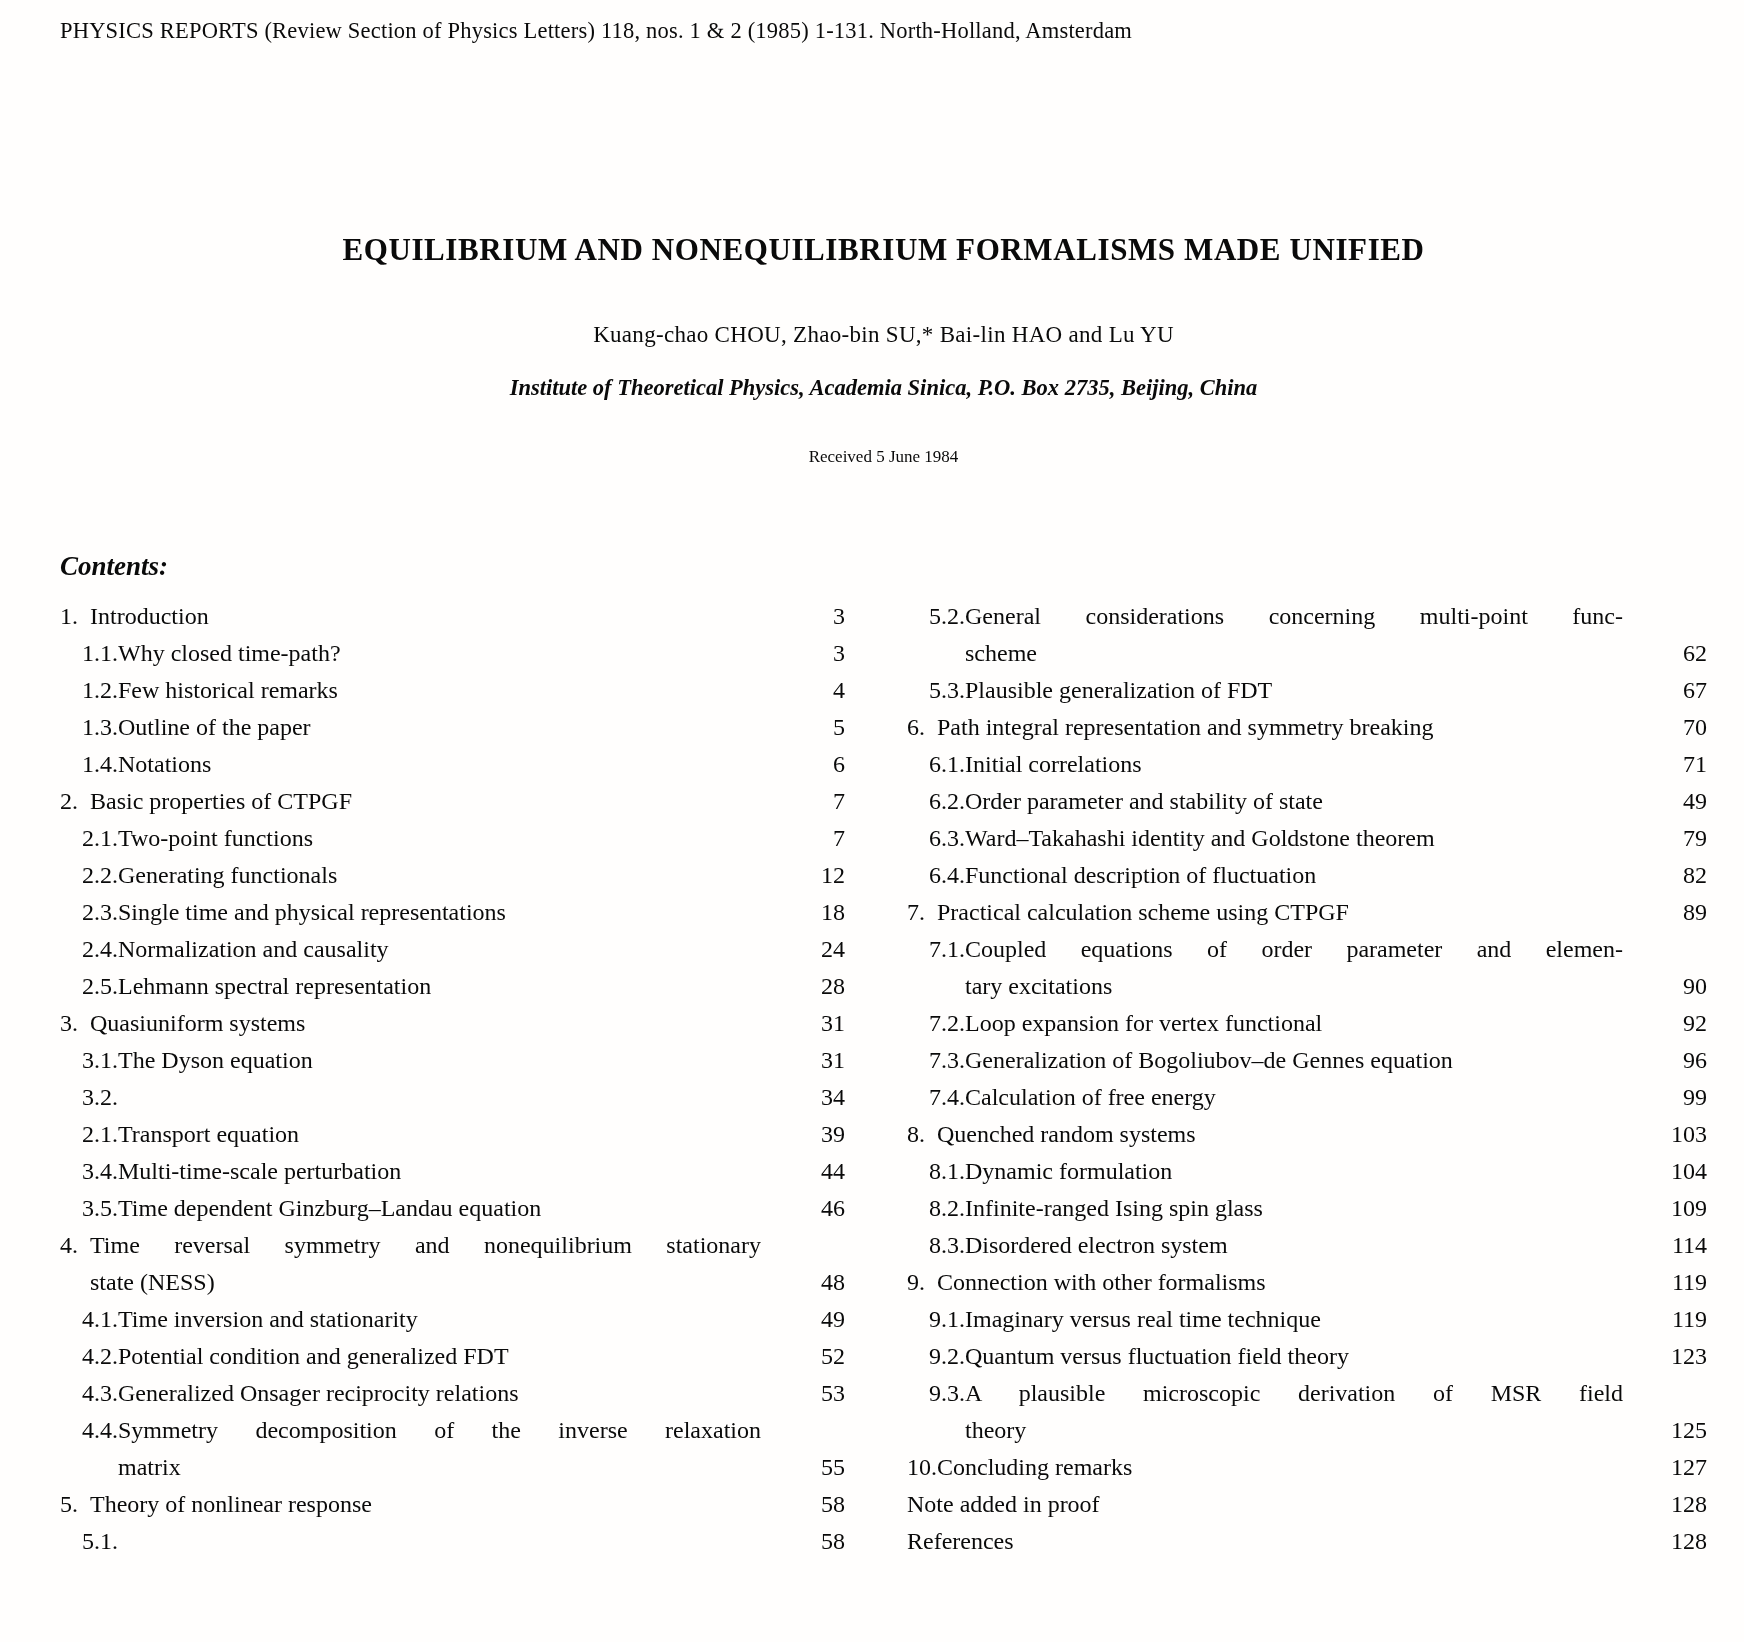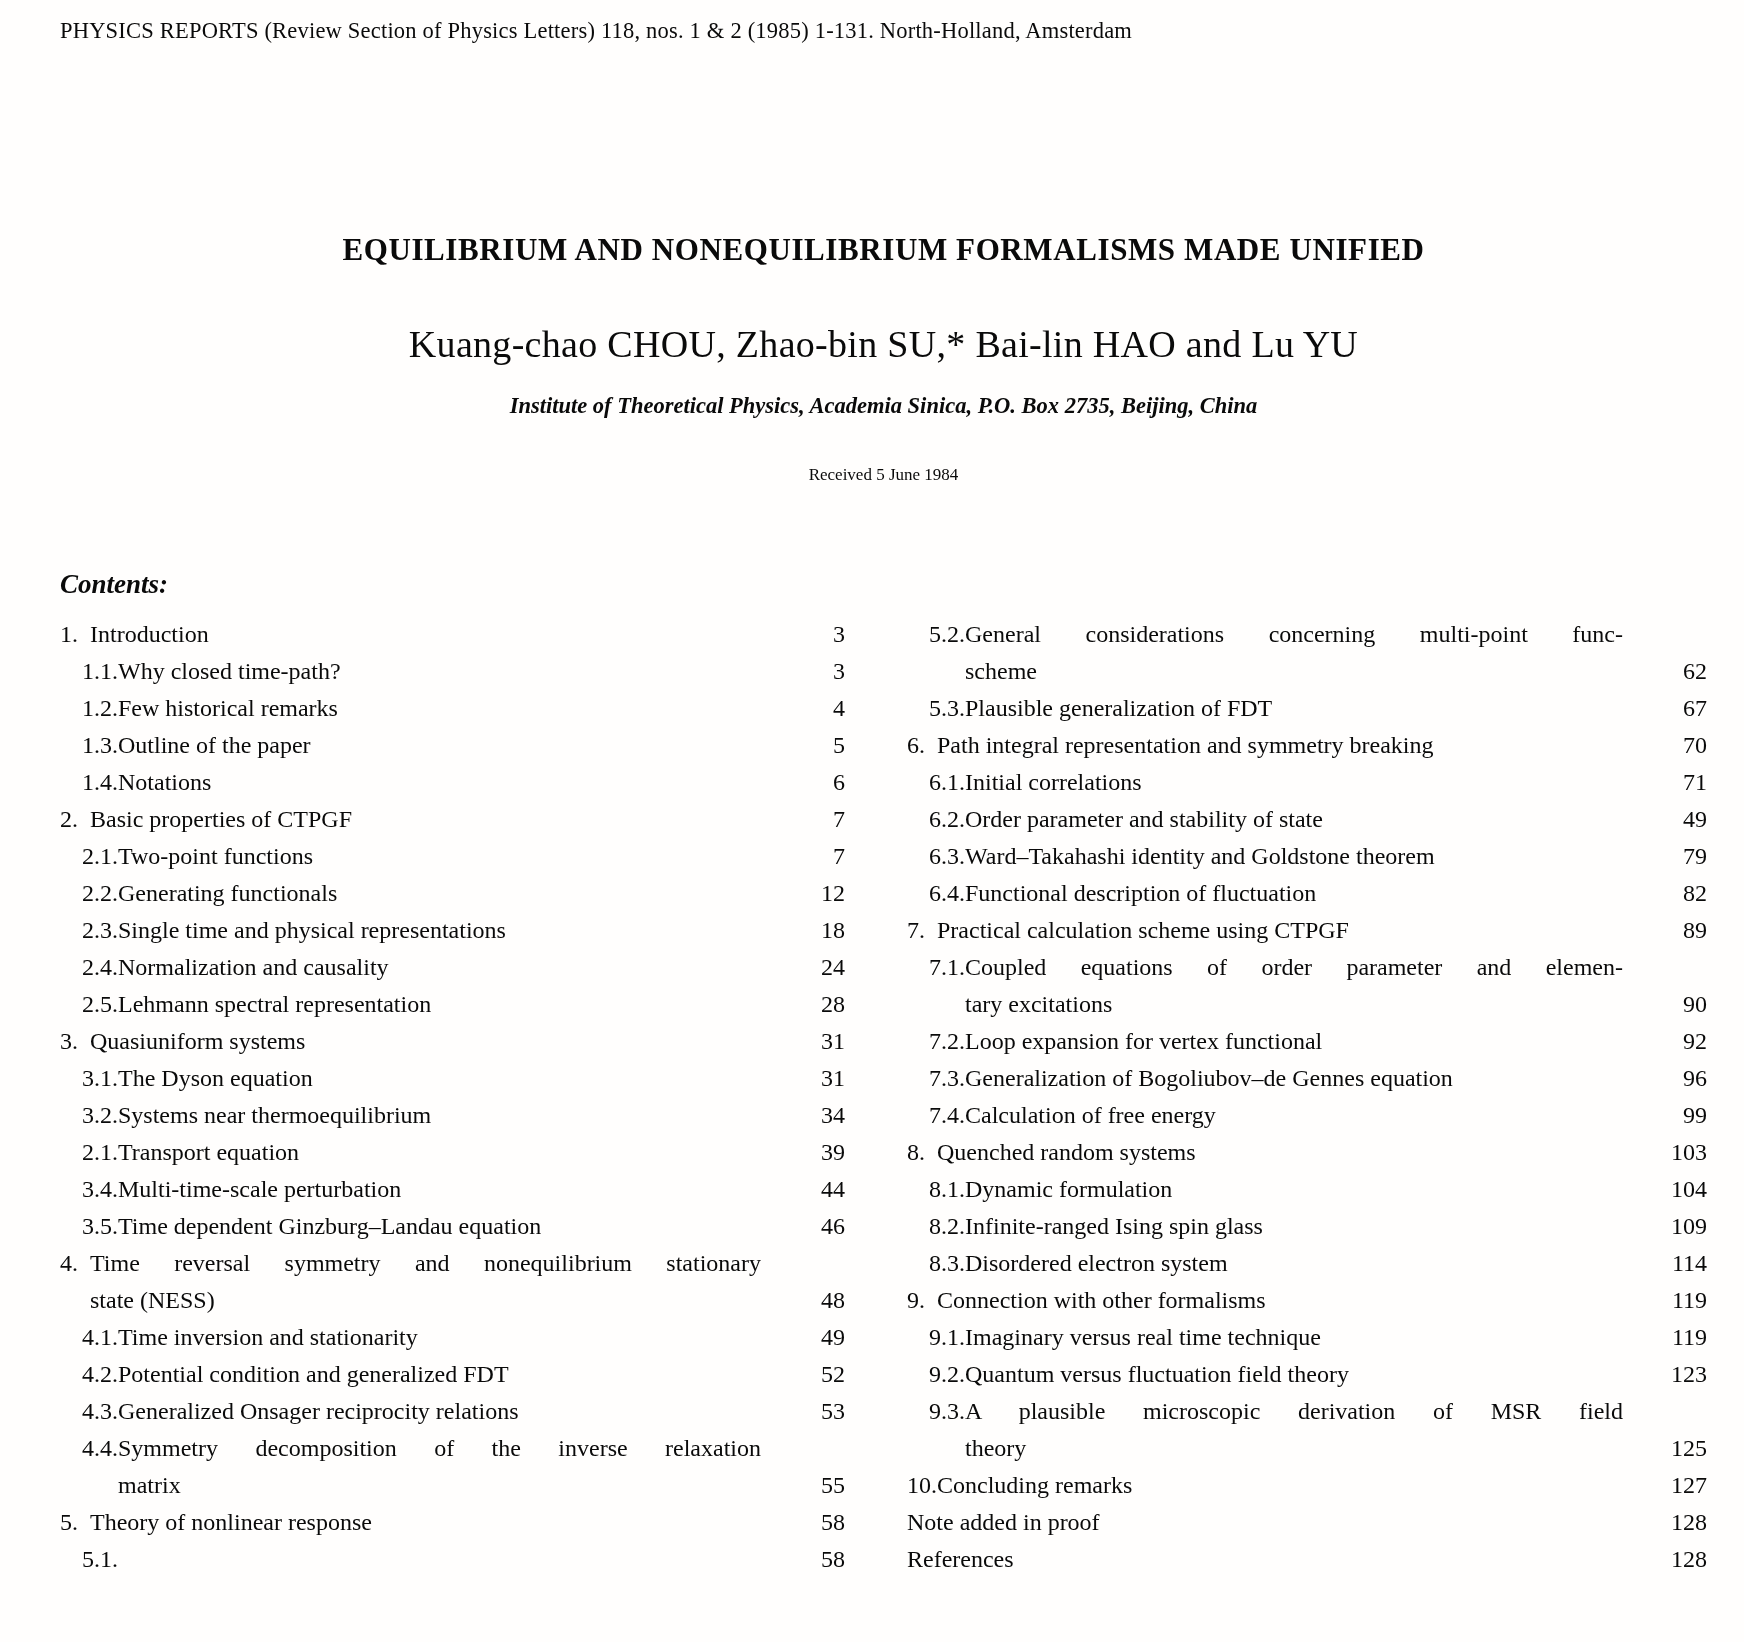--- a/index.html
+++ b/index.html
@@ -21,21 +21,21 @@
   .title{
     margin-top:188px;
     text-align:center;
     font-size:31px;
     font-weight:700;
     letter-spacing:0.6px;
   }
   .authors{
     margin-top:54px;
     text-align:center;
-    font-size:38px;
+    font-size:23px;
     letter-spacing:0.3px;
   }
   .affiliation{
     margin-top:27px;
     text-align:center;
     font-size:22.5px;
     font-style:italic;
     font-weight:600;
   }
   .received{
@@ -177,23 +177,20 @@
         </div>
         <div class="entry lvl1">
           <span class="num">3.1.</span>
           <div class="body">
             <div class="ln">The Dyson equation</div>
           </div>
           <span class="pg">31</span>
         </div>
         <div class="entry lvl1">
           <span class="num">3.2.</span>
-          <div class="body">
-            <div class="ln">Systems near thermoequilibrium</div>
-          </div>
           <span class="pg">34</span>
         </div>
         <div class="entry lvl1">
           <span class="num">2.1.</span>
           <div class="body">
             <div class="ln">Transport equation</div>
           </div>
           <span class="pg">39</span>
         </div>
         <div class="entry lvl1">

